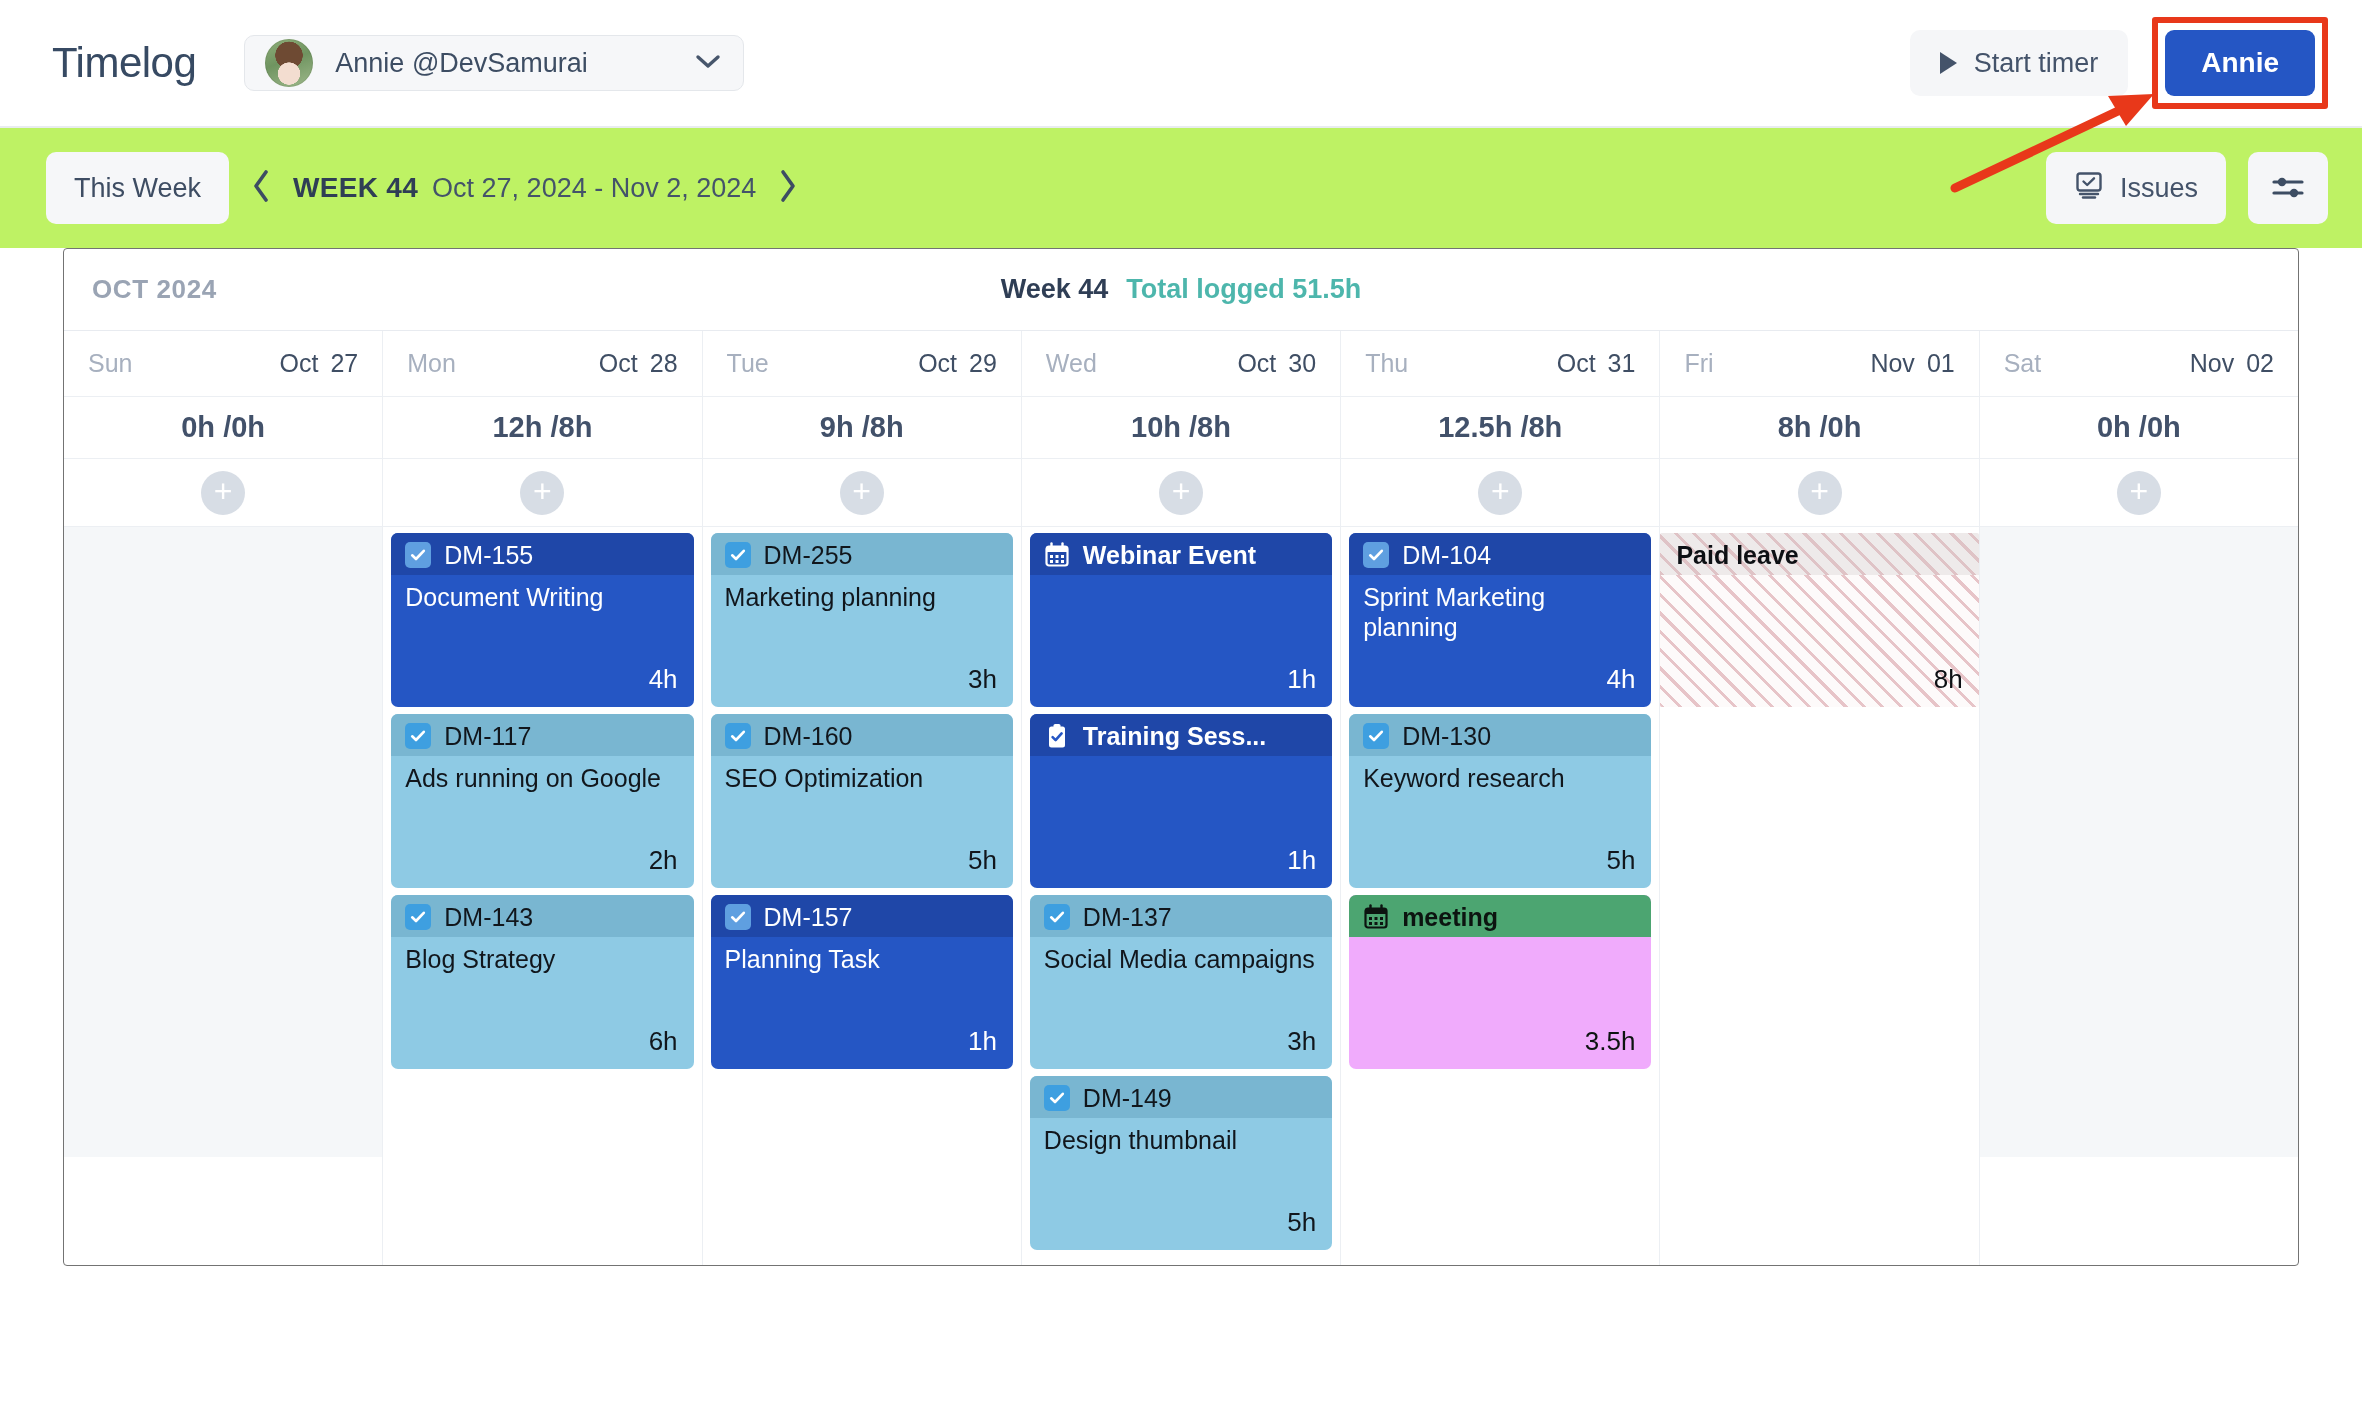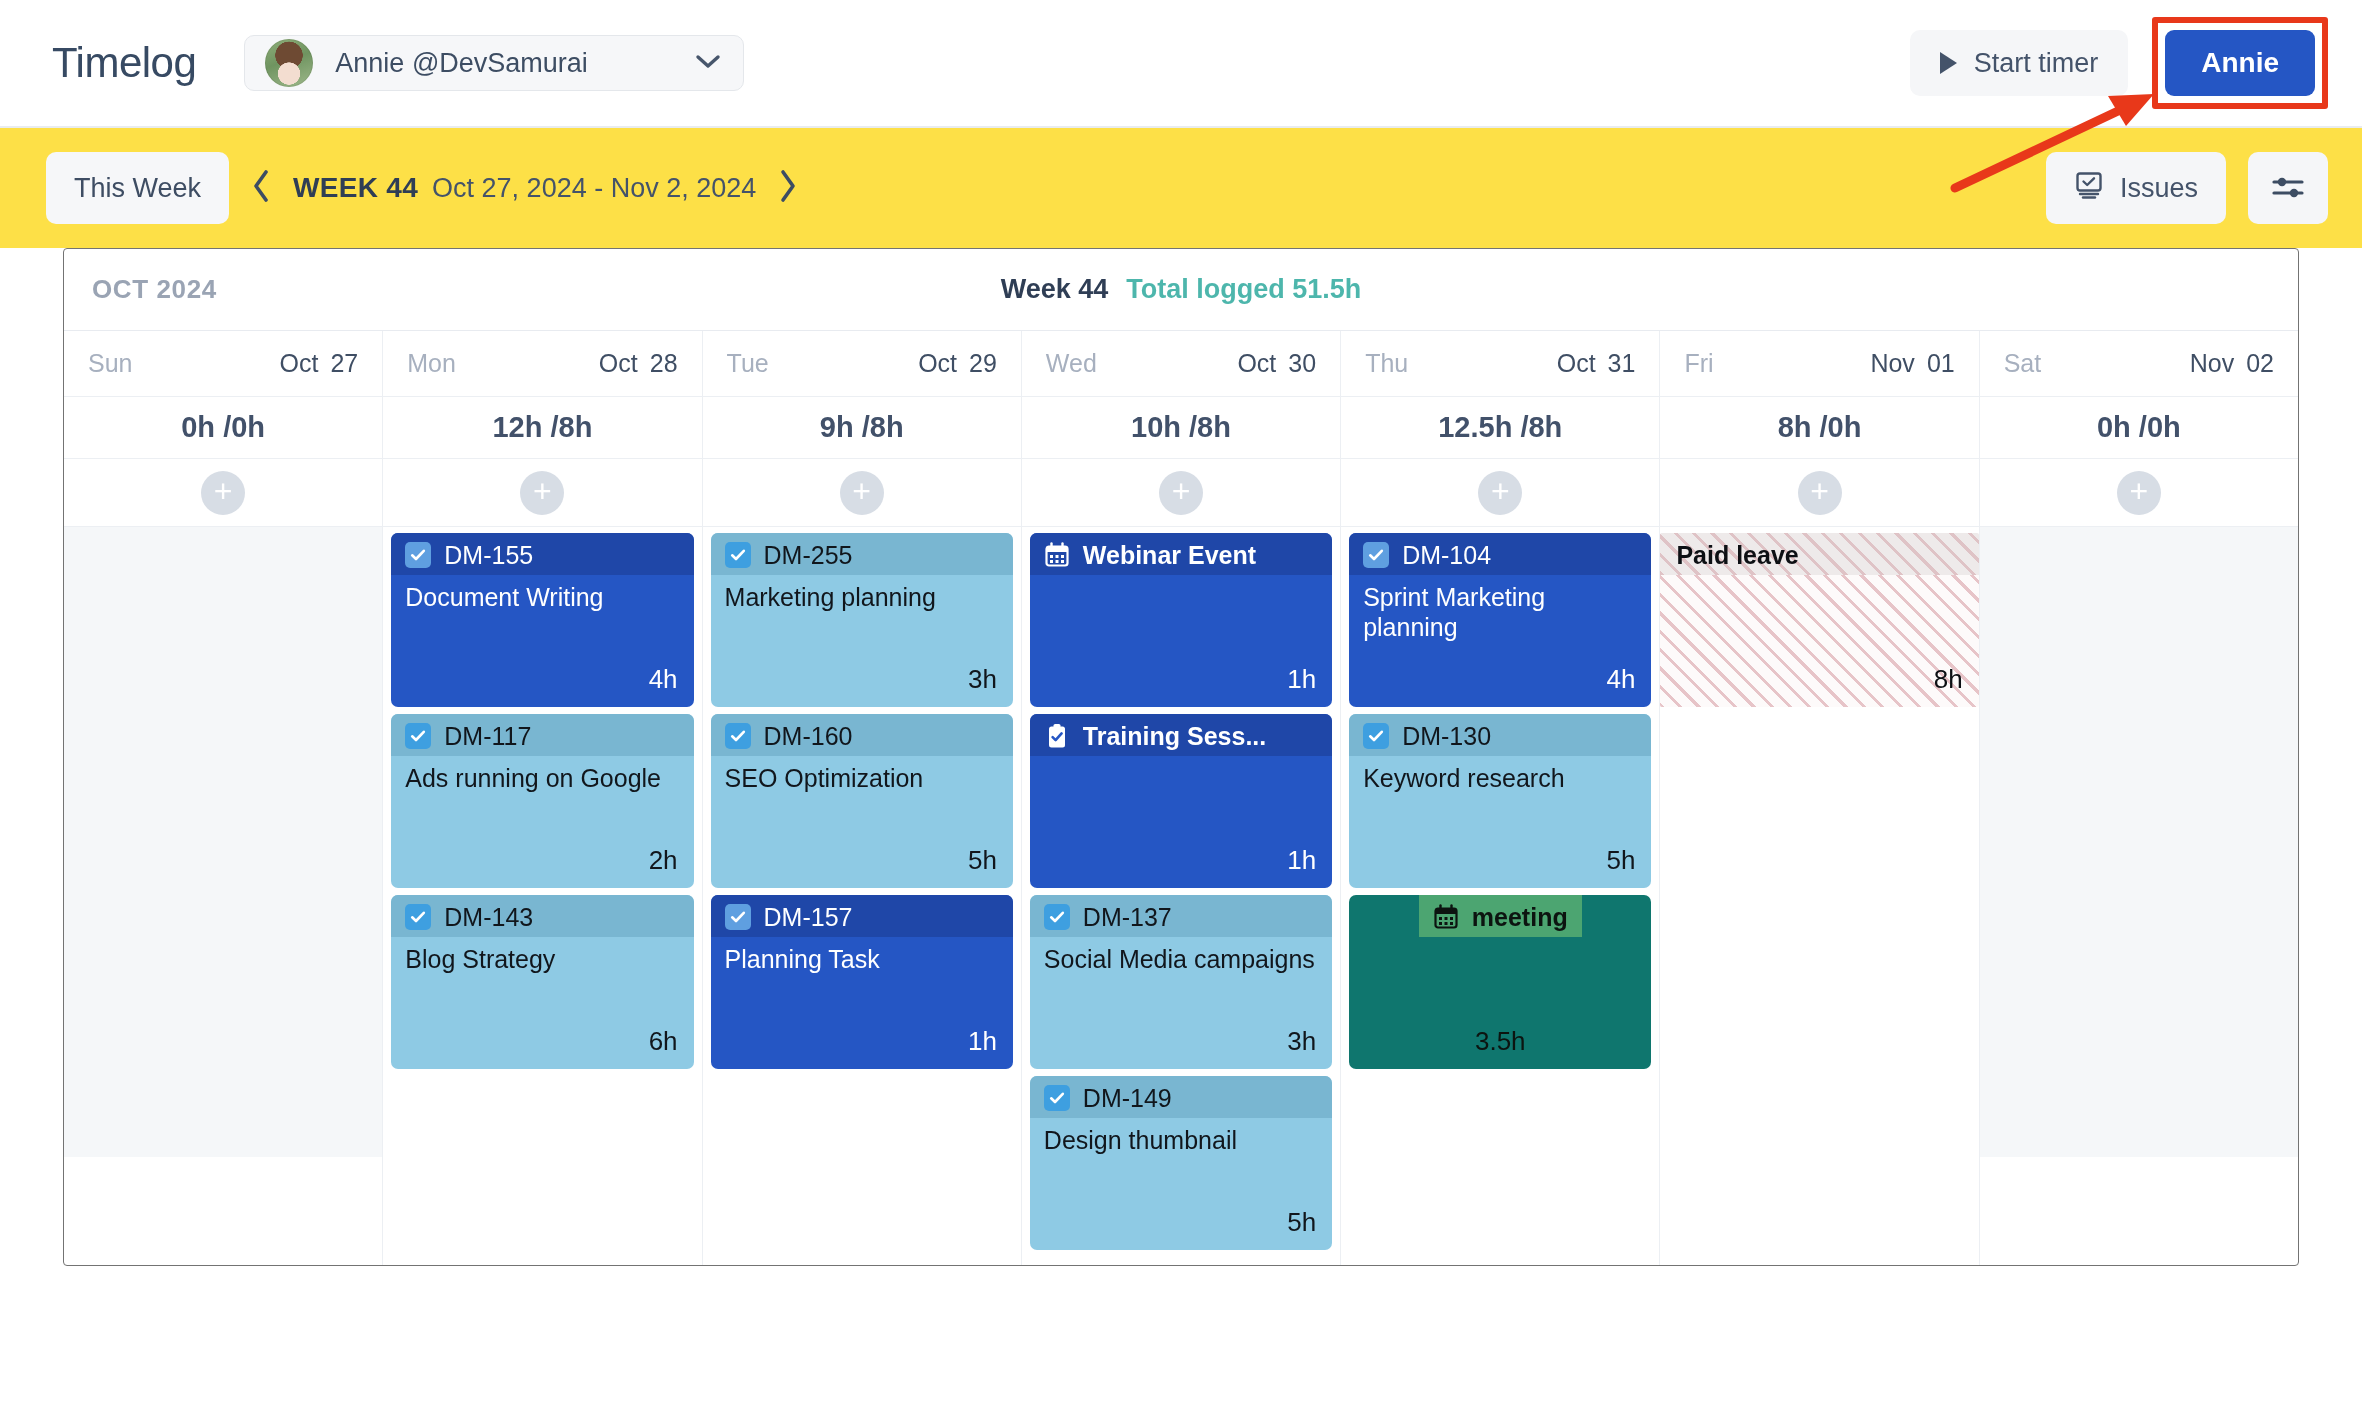--- a/index.html
+++ b/index.html
@@ -111,21 +111,21 @@
     overflow: visible;
     z-index: 50;
   }
 
   
   .navbar {
     height: 120px;
     display: flex;
     align-items: center;
     padding: 0 34px 0 46px;
-    background: #fde047;
+    background: #bef264;
   }
   .this-week-btn {
     background: #f6f7f9;
     border: none;
     border-radius: 10px;
     height: 72px;
     padding: 0 28px;
     font-size: 27px;
     color: #3e4d63;
     font-family: inherit;
@@ -328,21 +328,21 @@
   .entry.blue { background: #2556c4; }
   .entry.blue .entry-head { background: #1f47a8; color:#fff; }
   .entry.blue .entry-body,
   .entry.blue .entry-foot { color:#ffffff; }
   
   .entry.lightblue { background: #8ecae4; }
   .entry.lightblue .entry-head { background: #79b6d1; color:#11161c; }
   .entry.lightblue .entry-body,
   .entry.lightblue .entry-foot { color:#11161c; }
   
-  .entry.green { background: #0f766e; align-items: center; }
+  .entry.green { background: #f0abfc; }
   .entry.green .entry-head { background: #4ca571; color:#0c1410; }
   .entry.green .entry-body,
   .entry.green .entry-foot { color:#0c1410; }
   
   .entry.leave {
     background:
       repeating-linear-gradient(45deg,
         #e7c4c8 0px, #e7c4c8 3px,
         #fdfafa 3px, #fdfafa 13px);
     border-radius: 2px;

